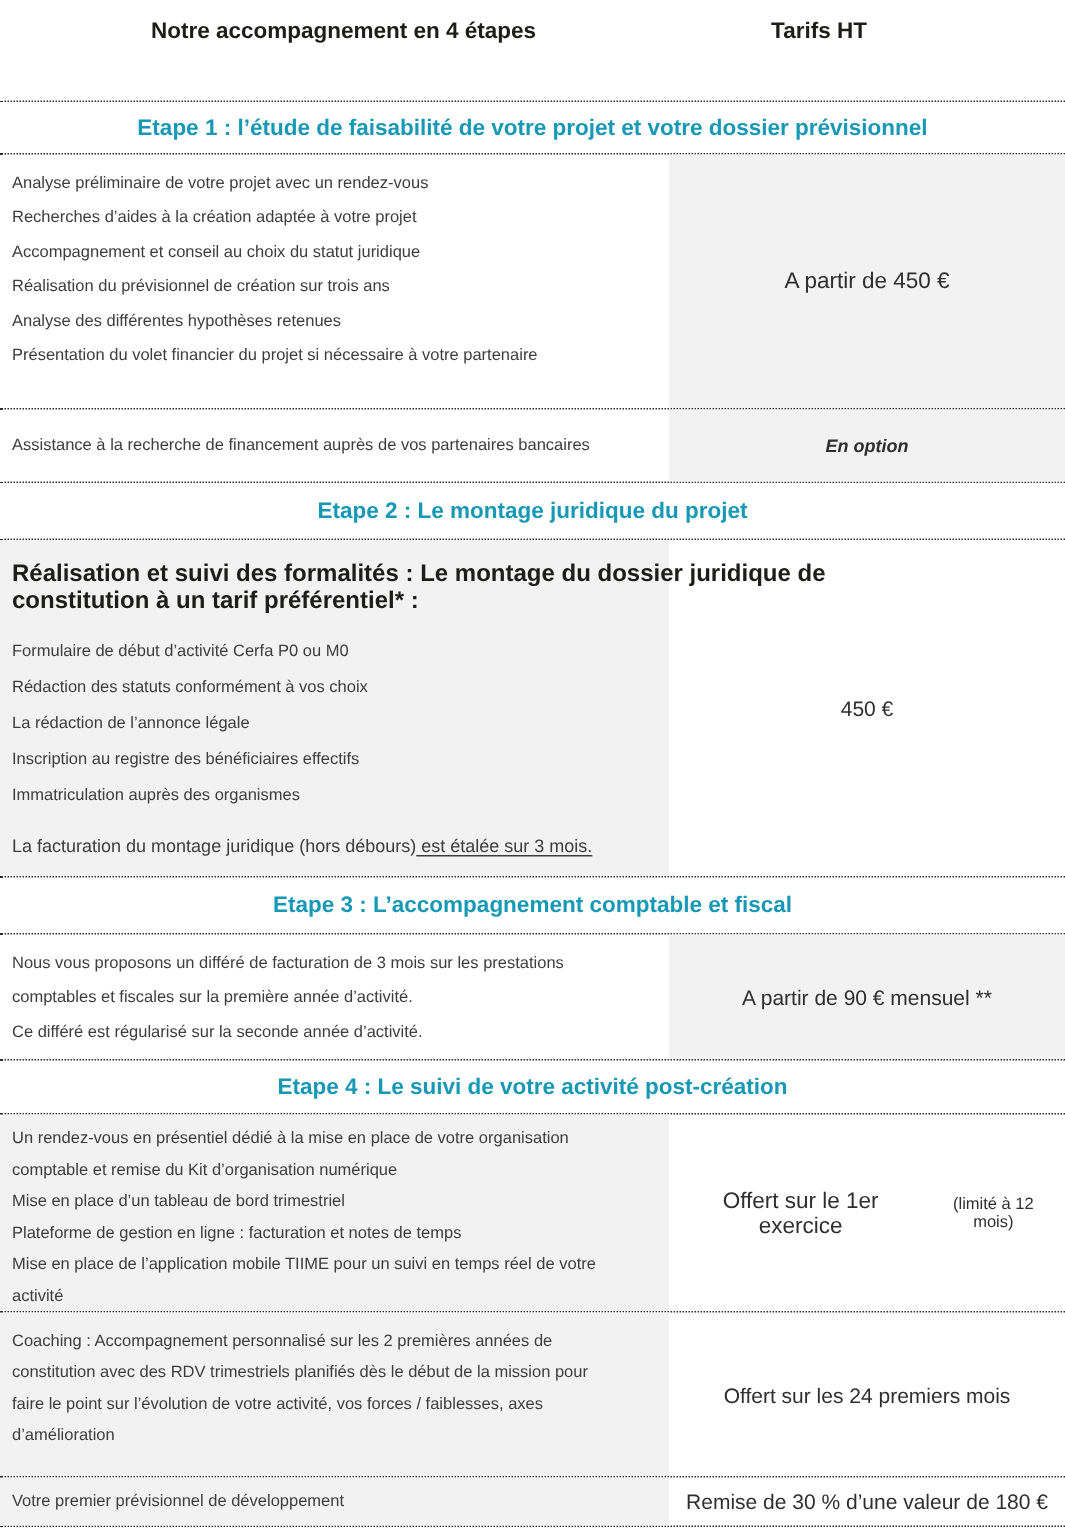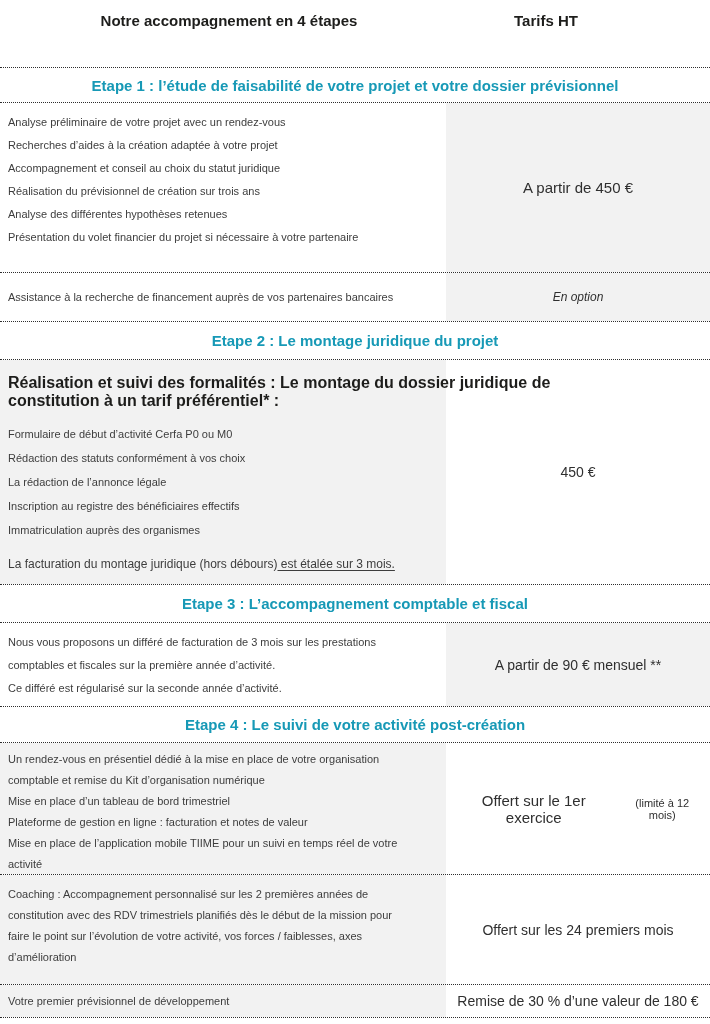--- a/index.html
+++ b/index.html
@@ -47,21 +47,21 @@
 
   .line{font-size:11px;line-height:23px;white-space:nowrap;color:var(--body-text);}
   .lh21 .line{line-height:21px;}
   .lh24 .line{line-height:24px;}
   .bold-line{font-size:16px;line-height:18px;white-space:nowrap;font-weight:700;color:var(--dark-text);}
 
   .price{color:#2f2f2f;}
   .price-lg{font-size:15px;}
   .price-md{font-size:14px;}
   .price-sm-note{font-size:11px;margin-left:5px;color:#2f2f2f;}
-  .italic{font-style:italic;font-size:12px;}
+  .italic{font-style:italic;font-size:12px;font-weight:bold;}
 
   
   #row1a .cell-left{padding-top:8px;}
   #row1b .cell-left{display:flex;align-items:center;}
   #row2 .cell-left{padding-top:14px;}
   #row2 .mid-list{margin-top:12px;}
   #row2 .footnote{margin-top:10px;font-size:12px;line-height:24px;white-space:nowrap;}
   #row2 .footnote .u{text-decoration:underline;text-underline-offset:2px;}
   #row3 .cell-left{padding-top:8px;}
   #row4a .cell-left{padding-top:6px;}
@@ -157,21 +157,21 @@
     </div>
   </div>
 
   <div id="band4" class="band">Etape 4 : Le suivi de votre activité post-création</div>
 
   <div id="row4a" class="row">
     <div class="cell-left gray lh21">
         <div class="line">Un rendez-vous en présentiel dédié à la mise en place de votre organisation</div>
         <div class="line">comptable et remise du Kit d’organisation numérique</div>
         <div class="line">Mise en place d’un tableau de bord trimestriel</div>
-        <div class="line">Plateforme de gestion en ligne :  facturation et notes de valeur</div>
+        <div class="line">Plateforme de gestion en ligne :  facturation et notes de temps</div>
         <div class="line">Mise en place de l’application mobile TIIME pour un suivi en temps réel de votre</div>
         <div class="line">activité</div>
       </div>
     <div class="cell-right">
       <span class="price price-lg">Offert sur le 1er exercice</span>
       <span class="price-sm-note">(limité à 12 mois)</span>
     </div>
   </div>
 
   <div id="row4b" class="row">

